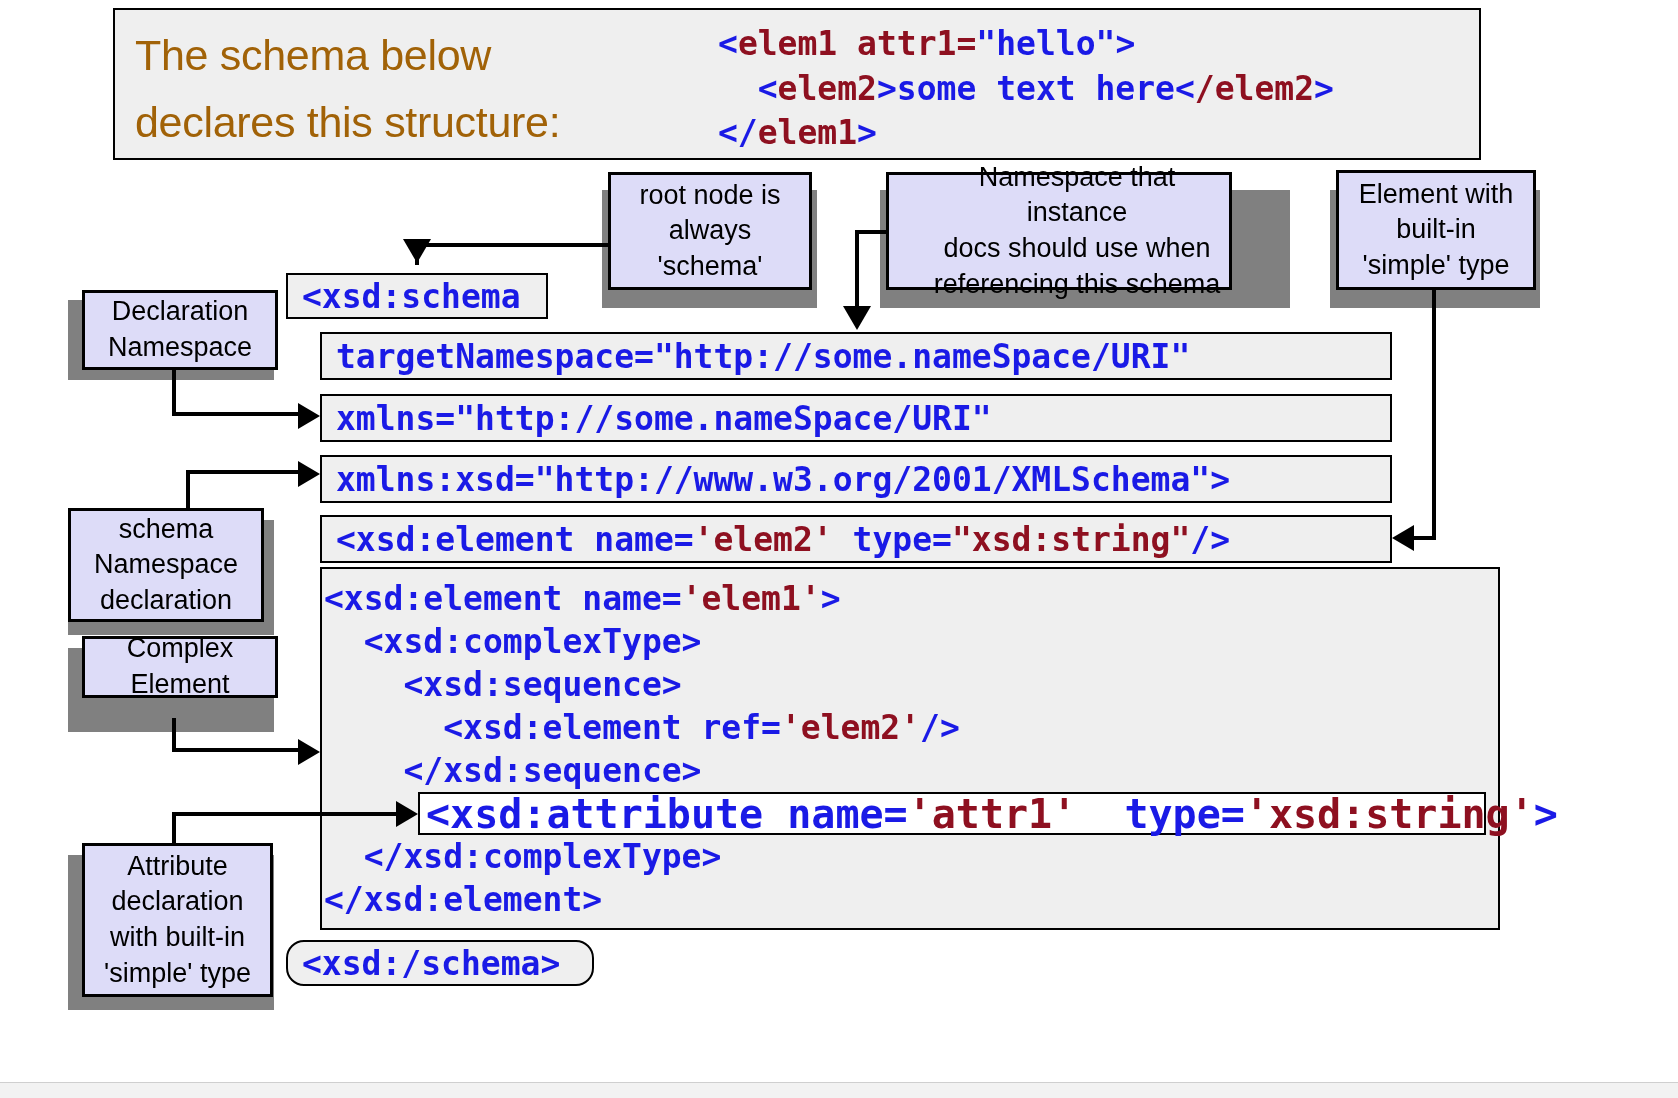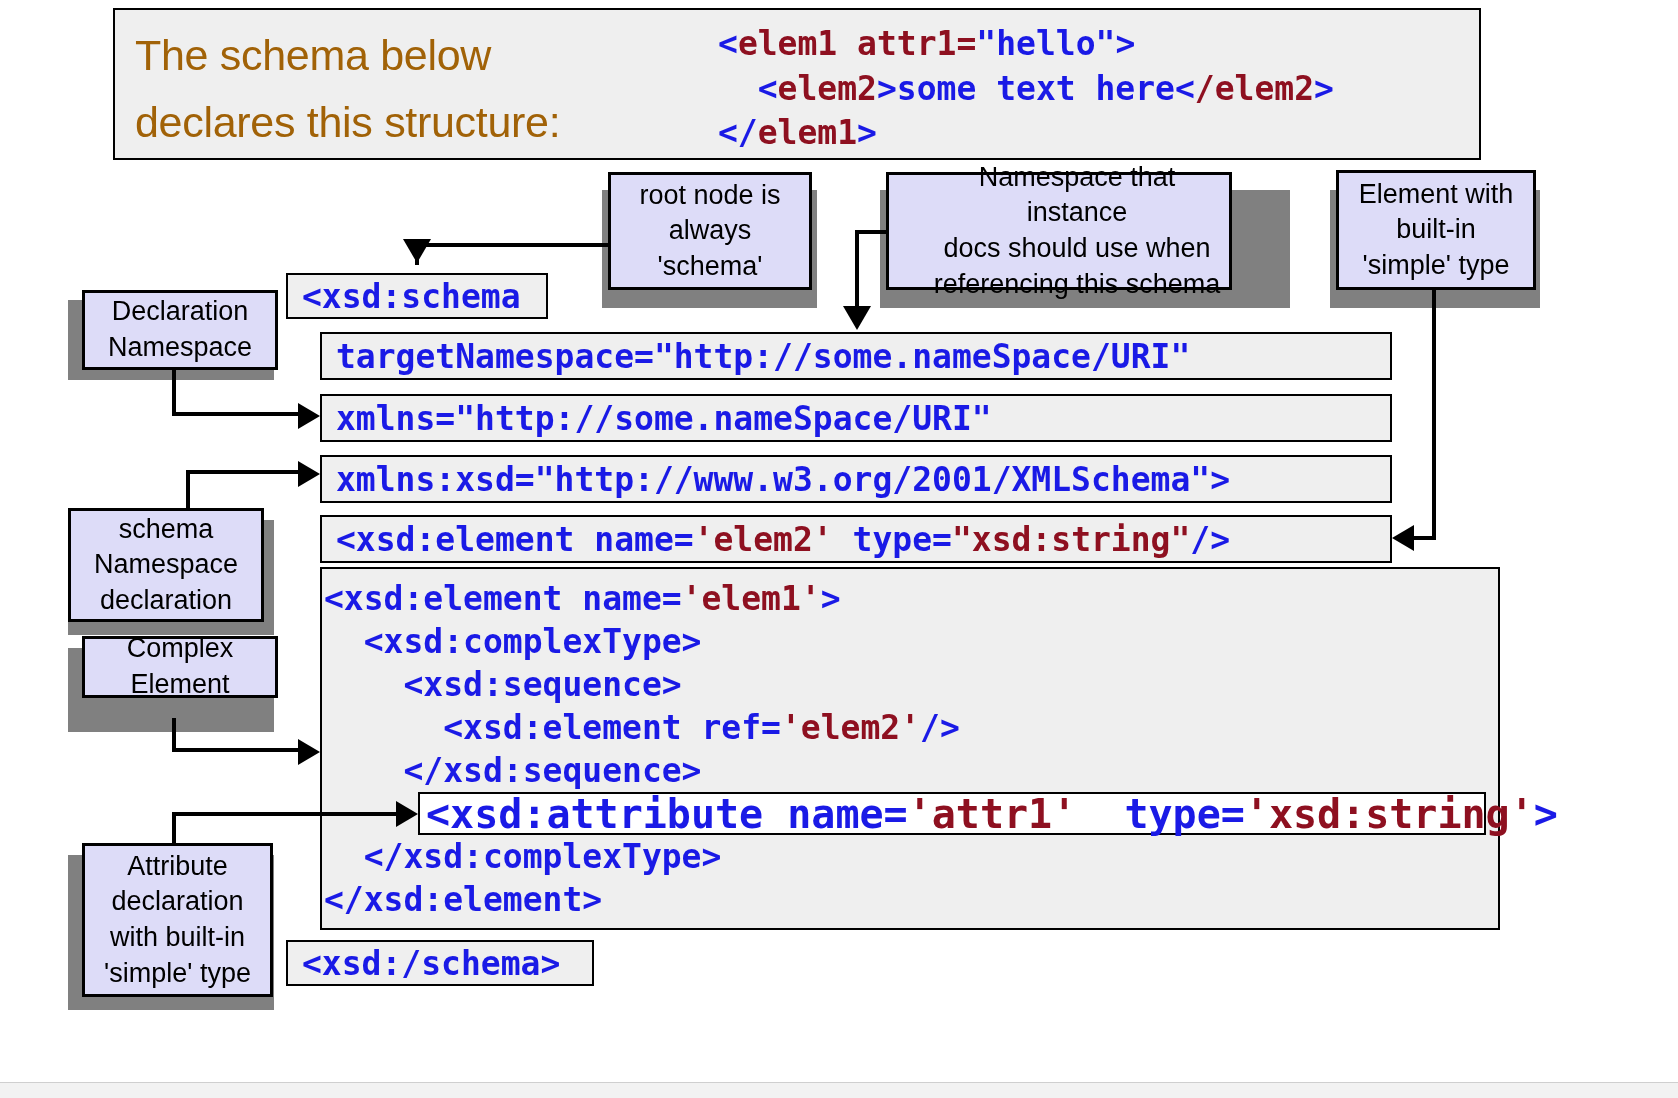--- a/index.html
+++ b/index.html
@@ -202,21 +202,21 @@
     <div class="cline">    &lt;/xsd:sequence&gt;</div>
     <div class="cline" style="height:43px;">&nbsp;</div>
     <div class="cline">  &lt;/xsd:complexType&gt;</div>
     <div class="cline">&lt;/xsd:element&gt;</div>
   </div>
 
   <div id="attr-line-box">
     <span class="ctext"><span class="b">&lt;xsd:attribute name=</span><span class="r">'attr1'</span><span class="b">  type=</span><span class="r">'xsd:string'</span><span class="b">&gt;</span></span>
   </div>
 
-  <div class="codebox" style="left:286px;top:940px;width:308px;height:46px;">
+  <div class="codebox" style="left:286px;top:940px;width:308px;height:46px;border-radius:18px;">
     <span class="ctext b">&lt;xsd:/schema&gt;</span>
   </div>
 
   <div class="ln" style="left:415px;top:243px;width:193px;height:4px;"></div>
   <div class="ln" style="left:415px;top:243px;width:4px;height:22px;"></div>
   <div class="arrow-d" style="left:403px;top:239px;"></div>
 
   <div class="ln" style="left:855px;top:230px;width:4px;height:92px;"></div>
   <div class="ln" style="left:855px;top:230px;width:33px;height:4px;"></div>
   <div class="arrow-d" style="left:843px;top:306px;"></div>

